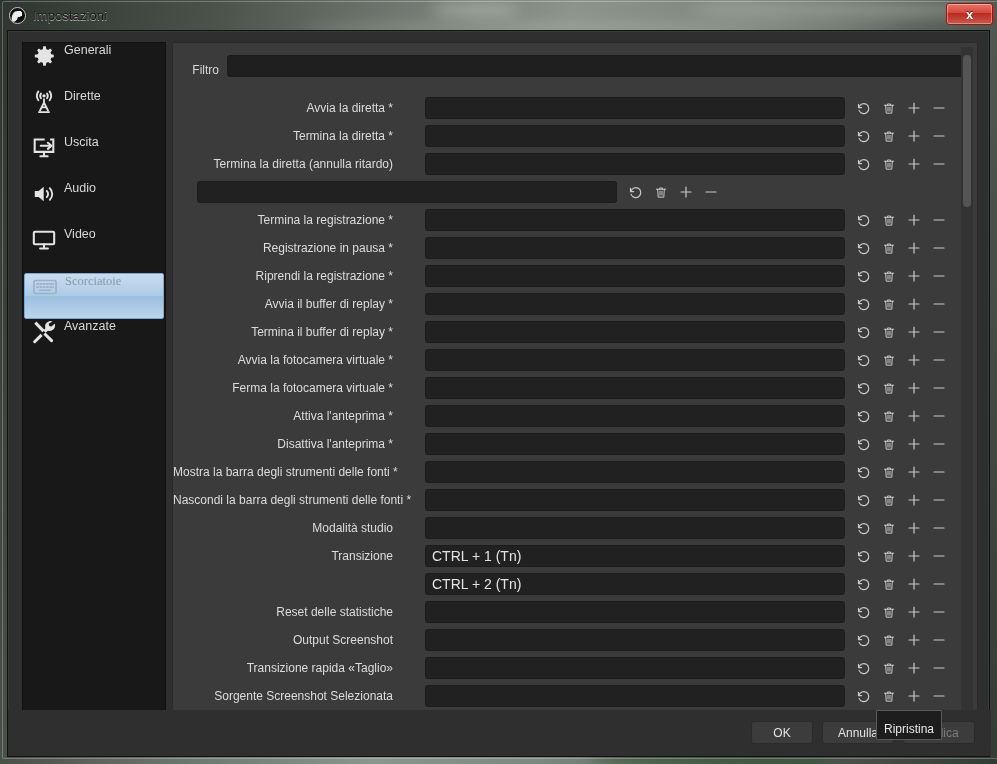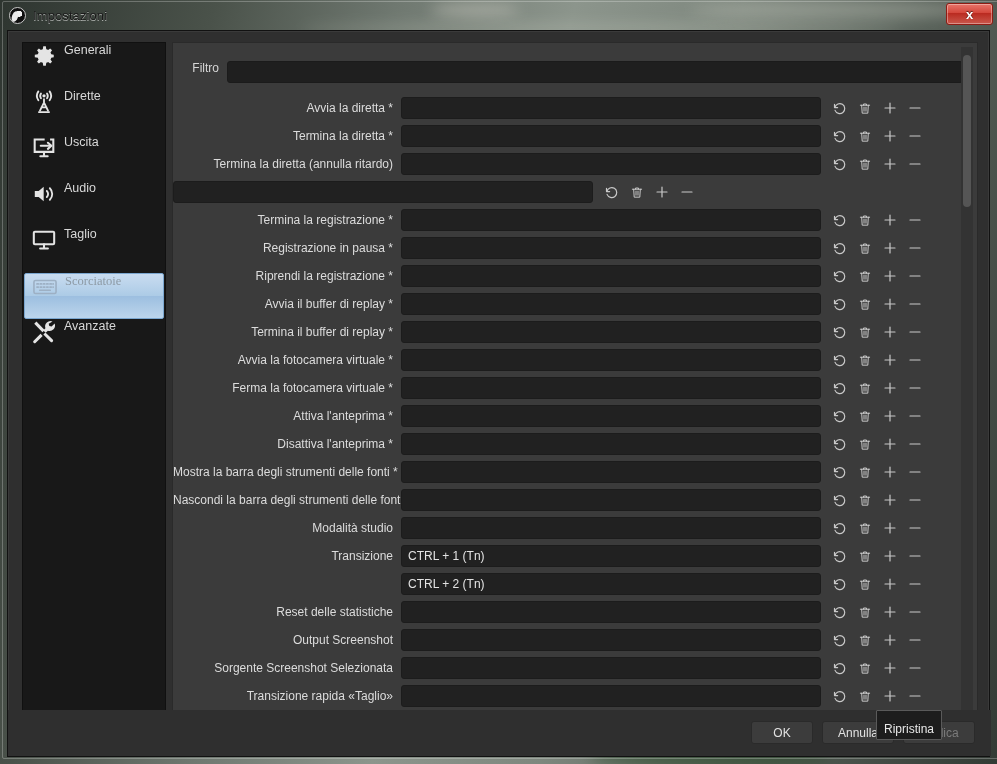--- a/index.html
+++ b/index.html
@@ -90,22 +90,22 @@
   .nav-item.selected .nav-ico { color: #9db0c4; }
 
   
   .main {
     position: absolute; left: 164px; top: 11px; width: 806px; height: 694px;
     background: #3b3b3b;
     border: 1px solid #2a2a2a;
     overflow: hidden;
   }
   .filter-row {
-    position: absolute; left: 0; top: 18px; width: 790px;
-    display: flex; align-items: flex-start;
+    position: absolute; left: 0; top: 12px; width: 790px;
+    display: flex; align-items: flex-end;
   }
   .filter-label {
     width: 54px; text-align: right; font-size: 12px; color: #d6d6d6;
     padding-right: 8px; flex: none;
   }
   .filter-input {
     flex: 1; height: 22px; background: #1f1f1f; border: 1px solid #1b1b1b;
     border-radius: 3px; color: #dcdcdc; font-size: 12px; padding: 0 6px;
     font-family: "Liberation Sans", sans-serif; outline: none;
   }
@@ -120,22 +120,22 @@
     display: flex; align-items: center; height: 28px; width: 790px;
   }
   .hk-label {
     width: 228px; flex: none; text-align: right; padding-right: 8px;
     font-size: 12px; color: #dcdcdc; white-space: nowrap;
     overflow: visible;
   }
   .hk-input {
     width: 420px; flex: none; height: 22px;
     background: #212121; border: 1px solid #1c1c1c; border-radius: 3px;
-    color: #e3e3e3; font-size: 12px; padding: 0 6px; line-height: 20px;
-    font-family: "Liberation Sans", sans-serif; outline: none;
+    color: #e3e3e3; font-size: 14px; padding: 0 6px; line-height: 20px;
+    font-family: "Liberation Sans", sans-serif; outline: none; margin-left: 24px;
   }
   .hk-actions {
     display: flex; align-items: center; gap: 0px; margin-left: 6px;
   }
   .act {
     width: 25px; height: 22px; display: flex; align-items: center; justify-content: center;
     color: #c9c9c9; cursor: pointer;
   }
   .act svg { display: block; }
 
@@ -243,21 +243,21 @@
         <span class="nav-label">Audio</span>
       </div>
 
       <div class="nav-item">
         <span class="nav-ico">
           <svg width="26" height="26" viewBox="0 0 24 24" fill="none" stroke="currentColor" stroke-width="1.9">
             <rect x="2.6" y="4.4" width="18.8" height="11.6" rx="1"></rect>
             <path d="M8.4 19.8h7.2M12 16v3.8" stroke-linecap="round"></path>
           </svg>
         </span>
-        <span class="nav-label">Taglio</span>
+        <span class="nav-label">Video</span>
       </div>
 
       <div class="nav-item selected">
         <span class="nav-ico">
           <svg width="26" height="26" viewBox="0 0 24 24" fill="none" stroke="currentColor" stroke-width="1.5">
             <rect x="1.8" y="6" width="20.4" height="12" rx="1.4"></rect>
             <g stroke-width="1.6" stroke-linecap="round">
               <path d="M4.6 9.2h1.2M7.6 9.2h1.2M10.6 9.2h1.2M13.6 9.2h1.2M16.6 9.2h1.2M19.4 9.2h0.2"></path>
               <path d="M4.6 12.1h1.2M7.6 12.1h1.2M10.6 12.1h1.2M13.6 12.1h1.2M16.6 12.1h1.2M19.4 12.1h0.2"></path>
               <path d="M7.2 15h9.6"></path>
@@ -883,51 +883,51 @@
                   </svg>
                 </div>
                 <div class="act">
                   <svg width="16" height="16" viewBox="0 0 24 24" fill="none" stroke="currentColor" stroke-width="1.8" stroke-linecap="round">
                     <path d="M4.5 12h15"></path>
                   </svg>
                 </div>
               </div>
             </div>
             <div class="hk-row">
+              <div class="hk-label">Transizione rapida «Taglio»</div>
+              <input type="text" class="hk-input" value="" style="">
+              <div class="hk-actions">
+                <div class="act">
+                  <svg width="15" height="15" viewBox="0 0 24 24" fill="none" stroke="currentColor" stroke-width="1.9" stroke-linecap="round" stroke-linejoin="round">
+                    <path d="M4 5.5v5h5"></path>
+                    <path d="M4.6 10.2A8 8 0 1 1 4.9 15"></path>
+                  </svg>
+                </div>
+                <div class="act">
+                  <svg width="14" height="15" viewBox="0 0 24 24" fill="none" stroke="currentColor" stroke-width="1.7" stroke-linecap="round" stroke-linejoin="round">
+                    <path d="M4 6.4h16"></path>
+                    <path d="M9.5 6.4V4.3h5v2.1"></path>
+                    <path d="M6.3 6.4 7.2 20h9.6l.9-13.6"></path>
+                    <path d="M10.3 9.6v7M13.7 9.6v7"></path>
+                  </svg>
+                </div>
+                <div class="act">
+                  <svg width="16" height="16" viewBox="0 0 24 24" fill="none" stroke="currentColor" stroke-width="1.8" stroke-linecap="round">
+                    <path d="M12 4.5v15M4.5 12h15"></path>
+                  </svg>
+                </div>
+                <div class="act">
+                  <svg width="16" height="16" viewBox="0 0 24 24" fill="none" stroke="currentColor" stroke-width="1.8" stroke-linecap="round">
+                    <path d="M4.5 12h15"></path>
+                  </svg>
+                </div>
+              </div>
+            </div>
+            <div class="hk-row">
               <div class="hk-label">Sorgente Screenshot Selezionata</div>
-              <input type="text" class="hk-input" value="" style="">
-              <div class="hk-actions">
-                <div class="act">
-                  <svg width="15" height="15" viewBox="0 0 24 24" fill="none" stroke="currentColor" stroke-width="1.9" stroke-linecap="round" stroke-linejoin="round">
-                    <path d="M4 5.5v5h5"></path>
-                    <path d="M4.6 10.2A8 8 0 1 1 4.9 15"></path>
-                  </svg>
-                </div>
-                <div class="act">
-                  <svg width="14" height="15" viewBox="0 0 24 24" fill="none" stroke="currentColor" stroke-width="1.7" stroke-linecap="round" stroke-linejoin="round">
-                    <path d="M4 6.4h16"></path>
-                    <path d="M9.5 6.4V4.3h5v2.1"></path>
-                    <path d="M6.3 6.4 7.2 20h9.6l.9-13.6"></path>
-                    <path d="M10.3 9.6v7M13.7 9.6v7"></path>
-                  </svg>
-                </div>
-                <div class="act">
-                  <svg width="16" height="16" viewBox="0 0 24 24" fill="none" stroke="currentColor" stroke-width="1.8" stroke-linecap="round">
-                    <path d="M12 4.5v15M4.5 12h15"></path>
-                  </svg>
-                </div>
-                <div class="act">
-                  <svg width="16" height="16" viewBox="0 0 24 24" fill="none" stroke="currentColor" stroke-width="1.8" stroke-linecap="round">
-                    <path d="M4.5 12h15"></path>
-                  </svg>
-                </div>
-              </div>
-            </div>
-            <div class="hk-row">
-              <div class="hk-label">Transizione rapida «Taglio»</div>
               <input type="text" class="hk-input" value="" style="">
               <div class="hk-actions">
                 <div class="act">
                   <svg width="15" height="15" viewBox="0 0 24 24" fill="none" stroke="currentColor" stroke-width="1.9" stroke-linecap="round" stroke-linejoin="round">
                     <path d="M4 5.5v5h5"></path>
                     <path d="M4.6 10.2A8 8 0 1 1 4.9 15"></path>
                   </svg>
                 </div>
                 <div class="act">
                   <svg width="14" height="15" viewBox="0 0 24 24" fill="none" stroke="currentColor" stroke-width="1.7" stroke-linecap="round" stroke-linejoin="round">

